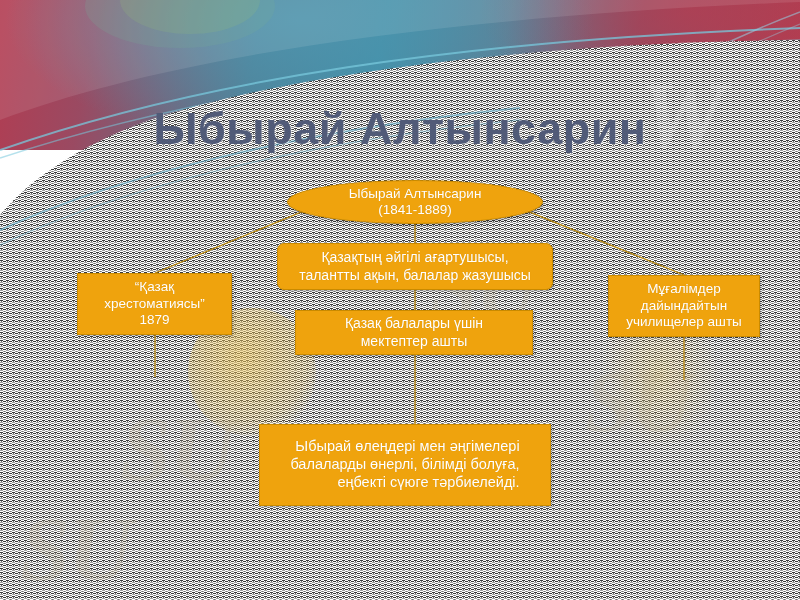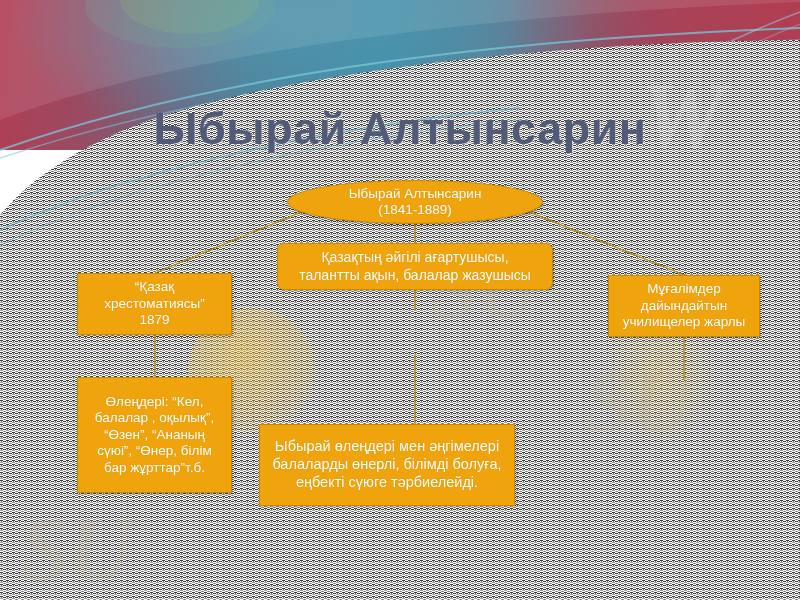--- a/index.html
+++ b/index.html
@@ -147,22 +147,23 @@
     width: 155px; height: 116px;
     font-size: 13.5px;
   }
   .node-right-2 {
     left: 608px; top: 380px;
     width: 152px; height: 110px;
     font-size: 13.5px;
   }
   .node-center-3 {
     left: 259px; top: 424px;
-    width: 256px; height: 82px;
+    width: 292px; height: 82px;
     font-size: 14.5px;
+    text-align: right;
   }
 
   
   .slide-title {
     position: absolute;
     left: 0; top: 103px;
     width: 800px;
     text-align: center;
     font-size: 45px;
     font-weight: bold;
@@ -241,40 +242,37 @@
   <div class="node node-oval">
     <span>Ыбырай Алтынсарин
 (1841-1889)</span>
   </div>
 
   <div class="node node-center-1">
     <span>Қазақтың әйгілі ағартушысы,
 талантты ақын, балалар жазушысы</span>
   </div>
 
+  <div class="node node-center-2">
+    <span>Қазақ балалары үшін
+мектептер ашты</span>
+  </div>
 
   <div class="node node-left-1">
     <span>“Қазақ
 хрестоматиясы”
 1879</span>
   </div>
 
   <div class="node node-right-1">
     <span>Мұғалімдер
 дайындайтын
-училищелер жарлы</span>
-  </div>
-
-  <div class="node node-left-2">
-    <span>Өлеңдері: “Кел,
-балалар , оқылық”,
-“Өзен”, “Ананың
-сүюі”, “Өнер, білім
-бар жұрттар”т.б.</span>
-  </div>
+училищелер ашты</span>
+  </div>
+
 
 
   <div class="node node-center-3">
     <span>Ыбырай өлеңдері мен әңгімелері
 балаларды өнерлі, білімді болуға,
 еңбекті сүюге тәрбиелейді.</span>
   </div>
 
 </div>
 

